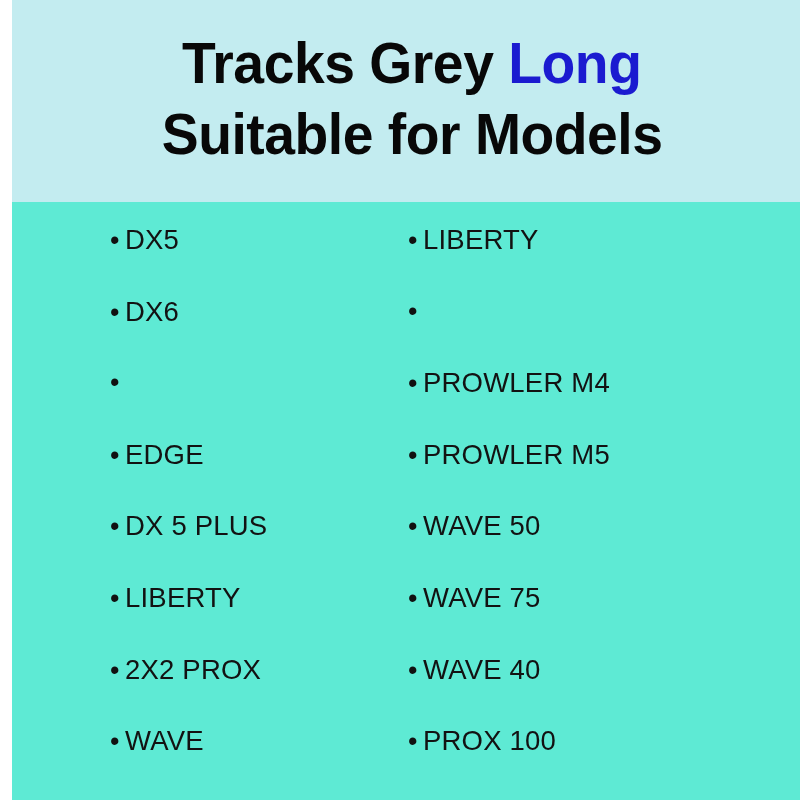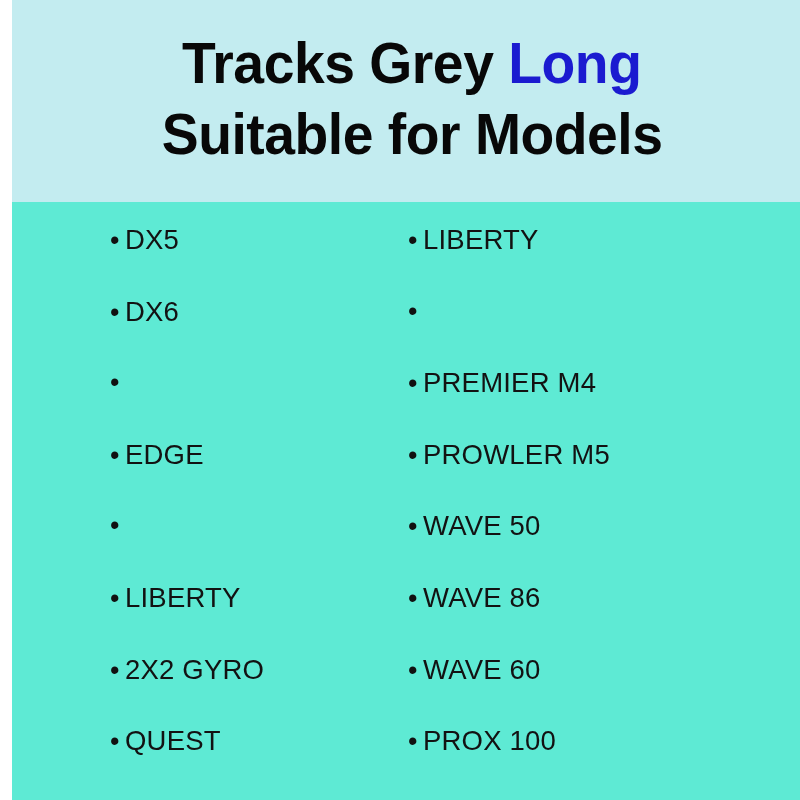--- a/index.html
+++ b/index.html
@@ -121,67 +121,68 @@
         </li>
       <li class="list-item">
           <span class="bullet">•</span>
         </li>
       <li class="list-item">
           <span class="bullet">•</span>
           <span class="item-label">EDGE</span>
         </li>
       <li class="list-item">
           <span class="bullet">•</span>
+          <span class="item-label">DX 5 PLUS</span>
         </li>
       <li class="list-item">
           <span class="bullet">•</span>
           <span class="item-label">LIBERTY</span>
         </li>
       <li class="list-item">
           <span class="bullet">•</span>
-          <span class="item-label">2X2 GYRO</span>
+          <span class="item-label">2X2 PROX</span>
         </li>
       <li class="list-item">
           <span class="bullet">•</span>
-          <span class="item-label">QUEST</span>
+          <span class="item-label">WAVE</span>
         </li>
       <li class="list-item">
           <span class="bullet">•</span>
           <span class="item-label">PREMIER</span>
         </li>
 
     </ul>
 
     <ul class="list-col" id="col-right">
       <li class="list-item">
           <span class="bullet">•</span>
           <span class="item-label">LIBERTY</span>
         </li>
       <li class="list-item">
           <span class="bullet">•</span>
         </li>
       <li class="list-item">
           <span class="bullet">•</span>
-          <span class="item-label">PREMIER M4</span>
+          <span class="item-label">PROWLER M4</span>
         </li>
       <li class="list-item">
           <span class="bullet">•</span>
           <span class="item-label">PROWLER M5</span>
         </li>
       <li class="list-item">
           <span class="bullet">•</span>
           <span class="item-label">WAVE 50</span>
         </li>
       <li class="list-item">
           <span class="bullet">•</span>
-          <span class="item-label">WAVE 86</span>
+          <span class="item-label">WAVE 75</span>
         </li>
       <li class="list-item">
           <span class="bullet">•</span>
-          <span class="item-label">WAVE 60</span>
+          <span class="item-label">WAVE 40</span>
         </li>
       <li class="list-item">
           <span class="bullet">•</span>
           <span class="item-label">PROX 100</span>
         </li>
       <li class="list-item">
           <span class="bullet">•</span>
           <span class="item-label">PROWLER 820/830</span>
         </li>
 

